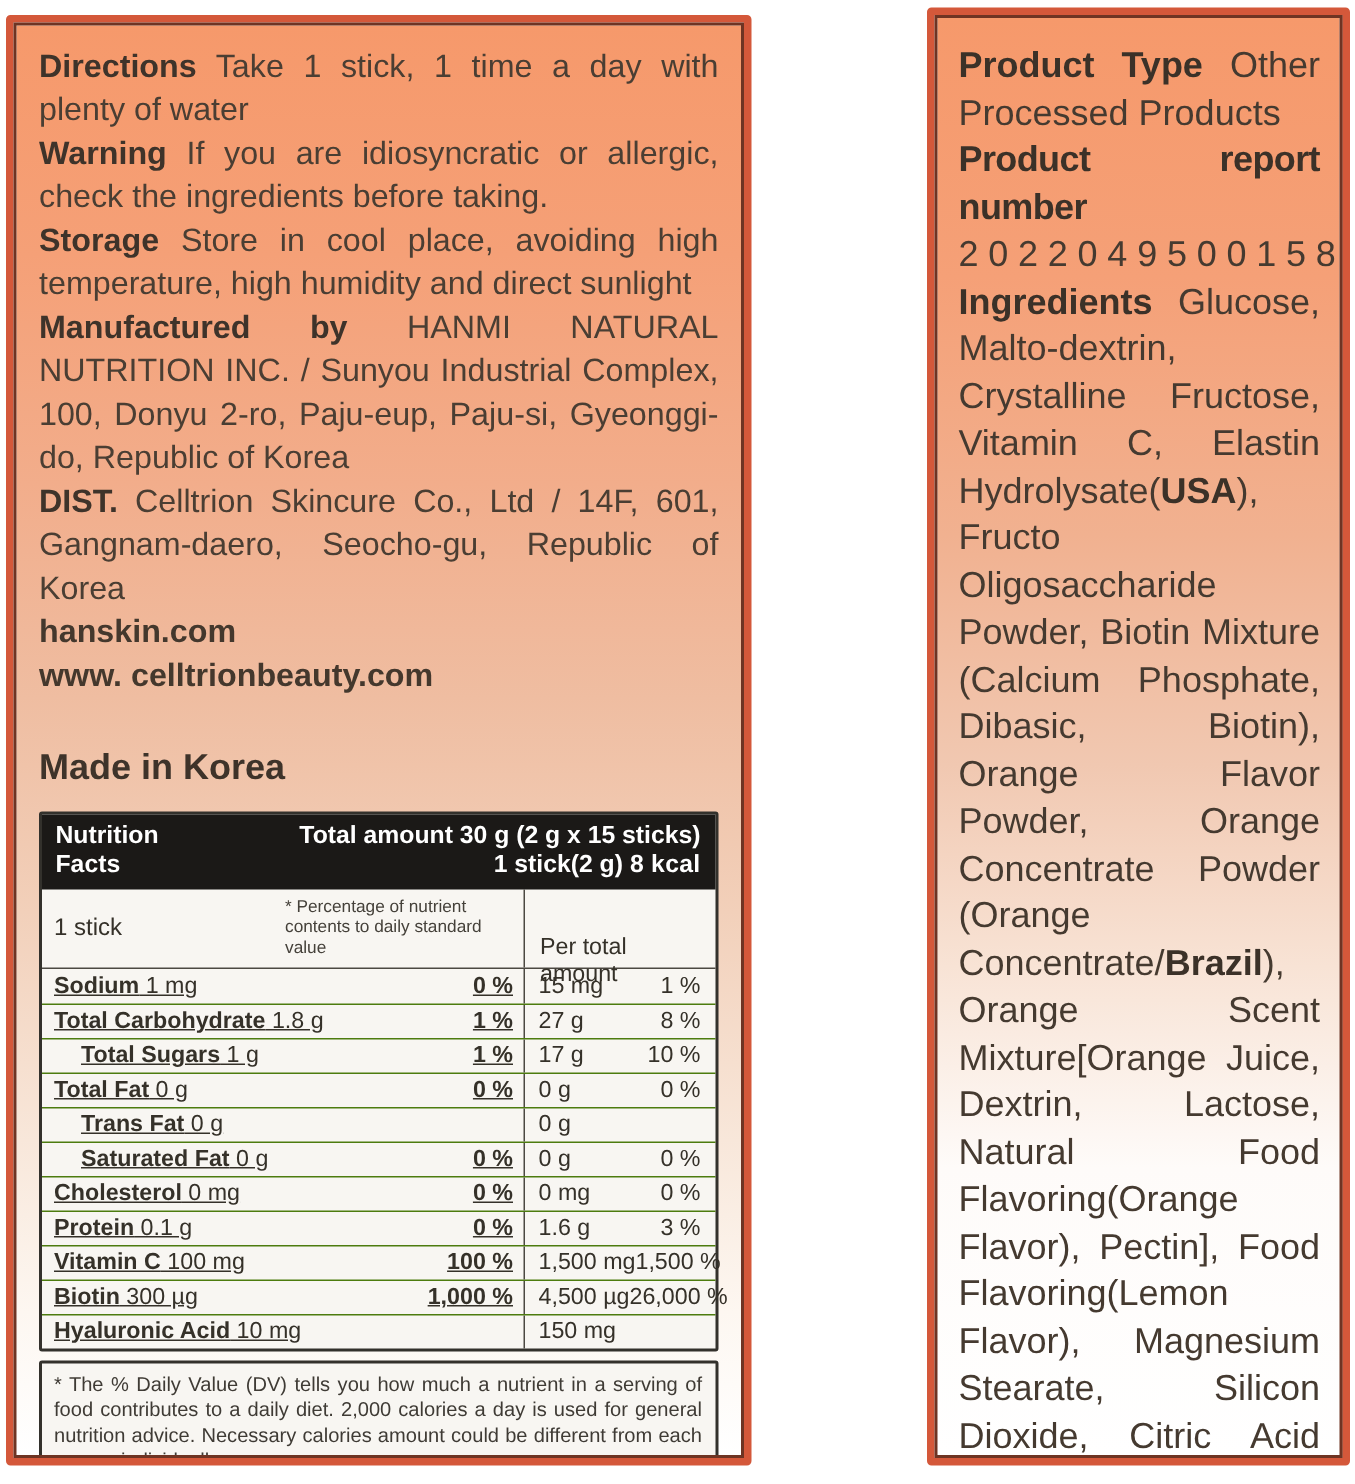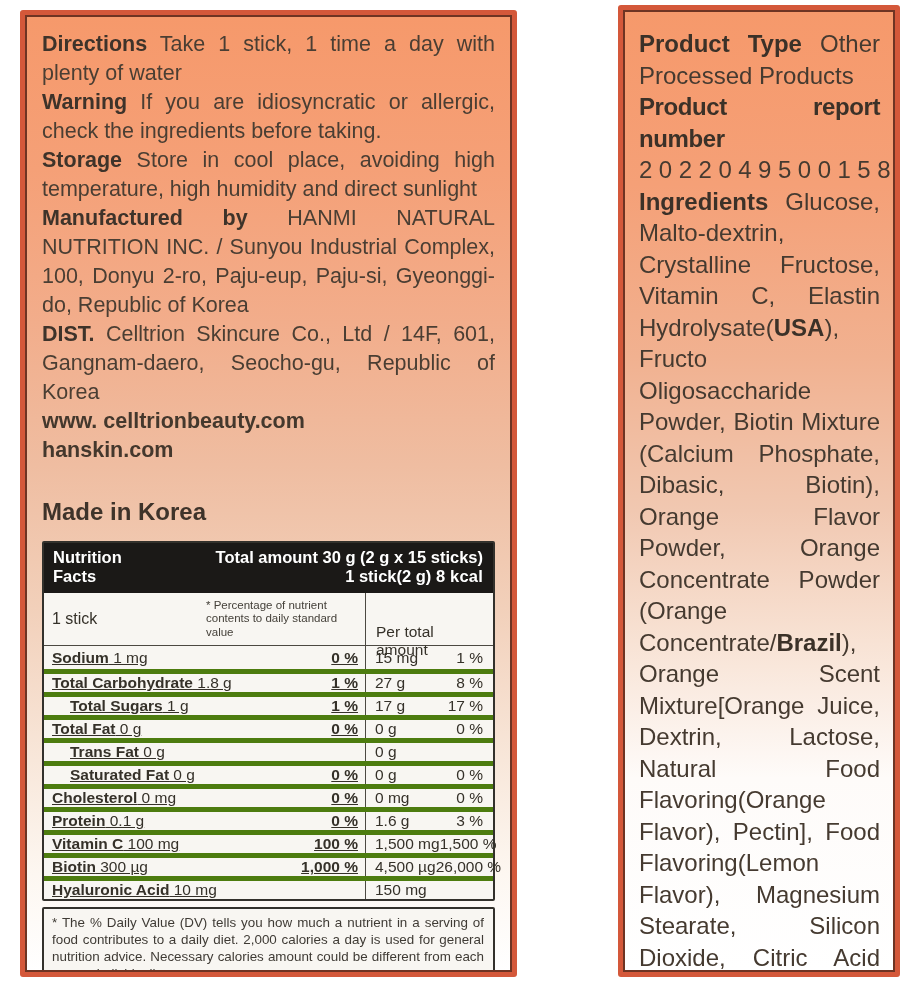--- a/index.html
+++ b/index.html
@@ -16,21 +16,21 @@
     position: absolute;
     border: 5px solid #d4583a;
     border-radius: 3px;
     box-shadow: inset 0 0 0 1px #8a3c26;
   }
   .panel-inner {
     width: 100%; height: 100%;
     border: 2px solid #6e3423;
     overflow: hidden;
   }
-  .panel-left { left: 20px; top: 10px; width: 497px; height: 967px; }
+  .panel-left { left: 4px; top: 10px; width: 497px; height: 967px; }
   .panel-left .panel-inner {
     padding: 13px 15px 10px 15px;
     background: linear-gradient(180deg,
       #f6996b 0%, #f5a077 16%, #f2ad8b 32%, #efbda1 47%,
       #f2d0ba 62%, #f8e7da 78%, #fdf7f1 90%, #ffffff 100%);
   }
   .panel-right { left: 618px; top: 5px; width: 282px; height: 972px; }
   .panel-right .panel-inner {
     padding: 16px 13px 24px 14px;
     background: linear-gradient(180deg,
@@ -64,21 +64,21 @@
 
   .nutri-sub { display: flex; height: 53px; border-bottom: 1.5px solid #4c4942; }
   .sub-left {
     flex: 0 0 322px; display: flex; align-items: center; justify-content: space-between;
     padding: 2px 7px 2px 8px; border-right: 1.5px solid #4c4942;
   }
   .sub-serving { font-size: 16px; }
   .sub-note { font-size: 11.5px; line-height: 13.5px; text-align: left; width: 152px; color: #45413a; }
   .sub-right { flex: 1; display: flex; align-items: center; justify-content: flex-end; padding: 0 10px; font-size: 15.5px; margin-top: 44px; }
 
-  .nrow { display: flex; align-items: center; height: 23px; font-size: 15.5px; border-top: 5px solid #4d7c0f; }
+  .nrow { display: flex; align-items: center; height: 23px; font-size: 15.5px; border-top: 1px solid #4d7c0f; }
   .nrow:first-child { border-top: none; }
   .lcell {
     flex: 0 0 322px; height: 100%;
     display: flex; align-items: center;
     padding: 0 7px 0 8px; border-right: 1.5px solid #4c4942; text-decoration: underline;
   }
   .nrow.indent .lcell { padding-left: 26px; }
   .nm { font-weight: bold; white-space: pre; }
   .amt { white-space: pre; }
   .dv { margin-left: auto; font-weight: bold; white-space: pre; }
@@ -107,22 +107,22 @@
 
   <div class="panel panel-left">
     <div class="panel-inner">
 
       <div class="text-block">
         <p class="sec"><b>Directions</b> <span>Take 1 stick, 1 time a day with plenty of water</span></p>
         <p class="sec"><b>Warning</b> <span>If you are idiosyncratic or allergic, check the ingredients before taking.</span></p>
         <p class="sec"><b>Storage</b> <span>Store in cool place, avoiding high temperature, high humidity and direct sunlight</span></p>
         <p class="sec"><b>Manufactured by</b> <span>HANMI NATURAL NUTRITION INC. / Sunyou Industrial Complex, 100, Donyu 2-ro, Paju-eup, Paju-si, Gyeonggi-do, Republic of Korea</span></p>
         <p class="sec"><b>DIST.</b> <span>Celltrion Skincure Co., Ltd / 14F, 601, Gangnam-daero, Seocho-gu, Republic of Korea</span></p>
+        <p class="sec web-line">hanskin.com</p>
         <p class="sec web-line">www. celltrionbeauty.com</p>
-        <p class="sec web-line">hanskin.com</p>
         <p class="made-in">Made in Korea</p>
       </div>
 
       <div class="nutri-wrap">
         <div class="nutri">
           <div class="nutri-head">
             <div class="nh-left">
               <span>Nutrition</span><br>
               <span>Facts</span>
             </div>
@@ -168,21 +168,21 @@
   </div>
 
   <div class="nrow indent">
     <div class="lcell">
       <span class="nm">Total Sugars</span>
                   <span class="amt"> 1 g</span>
       <span class="dv">1 %</span>
     </div>
     <div class="rcell">
       <span class="amt">17 g</span>
-      <span class="tdv">17 %</span>
+      <span class="tdv">10 %</span>
     </div>
   </div>
 
   <div class="nrow">
     <div class="lcell">
       <span class="nm">Total Fat</span>
                   <span class="amt"> 0 g</span>
       <span class="dv">0 %</span>
     </div>
     <div class="rcell">

